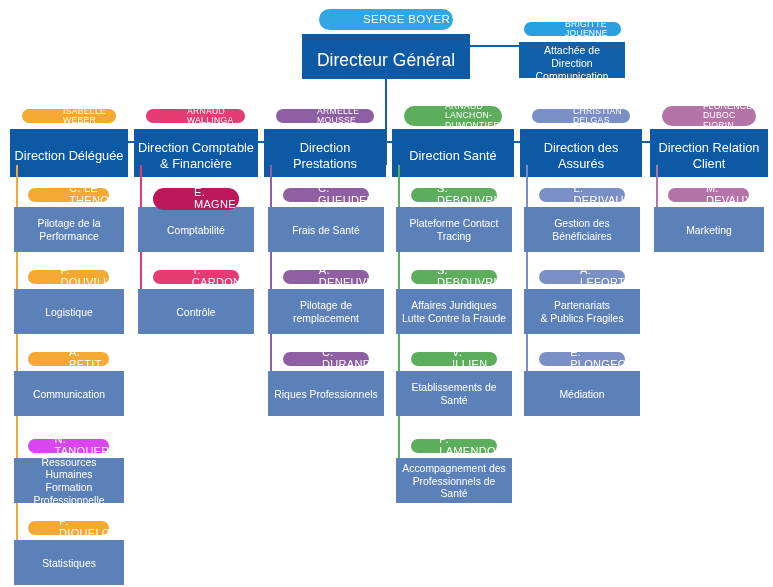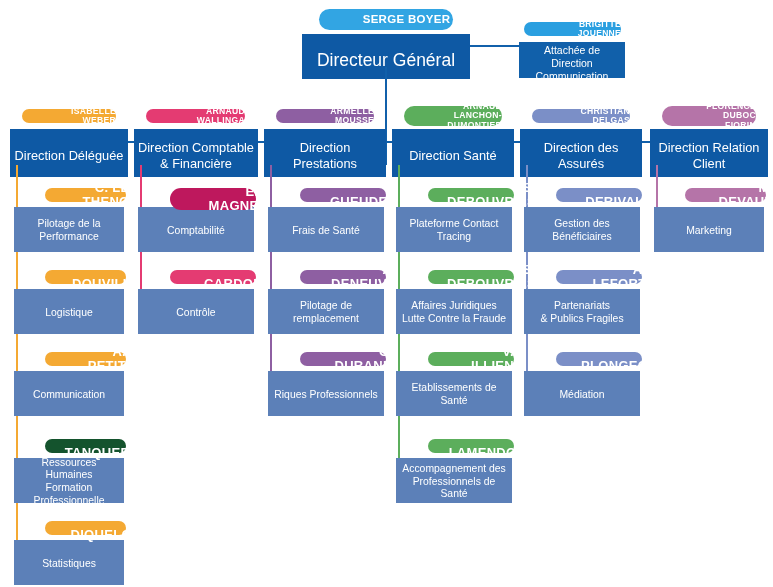--- a/index.html
+++ b/index.html
@@ -46,22 +46,22 @@
     padding: 8px 4px 6px 4px;
     white-space: pre-line;
   }
   .node .pill {
     position: absolute;
     box-sizing: border-box;
     border-radius: 999px;
     display: flex;
     align-items: center;
     justify-content: center;
-    text-align: right;
-    font-weight: bold;
+    text-align: left;
+    font-weight: normal;
     letter-spacing: 0.3px;
     line-height: 1.08;
     color: #ffffff;
     white-space: pre-line;
     z-index: 3;
     padding-left: 41px;
   }
 
   
   .lvl0 .body {
@@ -95,22 +95,21 @@
     font-size: 8.6px;
   }
 
   
   .lvl2 .body {
     background: #5C80B8;
     font-size: 10.4px;
     padding-top: 9px;
   }
   .lvl2 .pill {
-    font-size: 13px;
-    margin-left: 17px;
+    font-size: 11px;
   }
 </style>
 </head>
 <body>
 
 <div id="chart">
     <div class="node lvl0" style="left: 302px; top: 22px; width: 168px; height: 45px;">
       <div class="body">Directeur Général</div>
       <div class="pill" style="left: 17px; top: -13px; width: 134px; height: 21px; background: rgb(50, 165, 227);">SERGE BOYER</div>
     </div>
@@ -143,21 +142,21 @@
     </div>
     <div class="line" style="left: 16px; top: 382px; height: 2px; background: rgb(244, 169, 51);"></div>
     <div class="node lvl2" style="left: 14px; top: 359px; width: 110px; height: 45px;">
       <div class="body">Communication</div>
       <div class="pill" style="left: 14px; top: -7px; width: 81px; height: 14px; background: rgb(244, 169, 51);">A. PETIT</div>
     </div>
     <div class="line" style="left: 16px; top: 469px; height: 2px; background: rgb(244, 169, 51);"></div>
     <div class="node lvl2" style="left: 14px; top: 446px; width: 110px; height: 45px;">
       <div class="body">Ressources Humaines
 Formation Professionnelle</div>
-      <div class="pill" style="left: 14px; top: -7px; width: 81px; height: 14px; background: #14532d;">N. TANQUEREL</div>
+      <div class="pill" style="left: 14px; top: -7px; width: 81px; height: 14px; background: #d946ef;">N. TANQUEREL</div>
     </div>
     <div class="line" style="left: 16px; top: 551px; height: 2px; background: rgb(244, 169, 51);"></div>
     <div class="node lvl2" style="left: 14px; top: 528px; width: 110px; height: 45px;">
       <div class="body">Statistiques</div>
       <div class="pill" style="left: 14px; top: -7px; width: 81px; height: 14px; background: rgb(244, 169, 51);">P. DIQUELOU</div>
     </div>
     <div class="node lvl1" style="left: 134px; top: 117px; width: 124px; height: 48px;">
       <div class="body">Direction Comptable
 &amp; Financière</div>
       <div class="pill" style="left: 12px; top: -8px; width: 99px; height: 14px; background: rgb(228, 59, 114);">ARNAUD WALLINGA</div>

